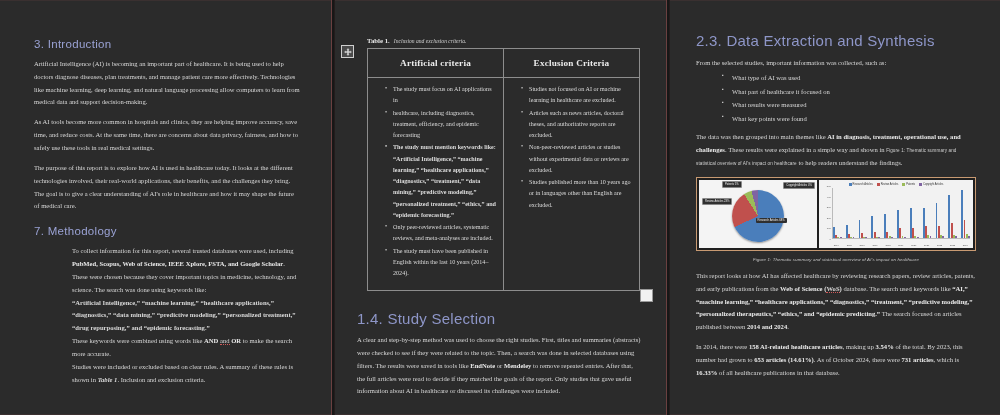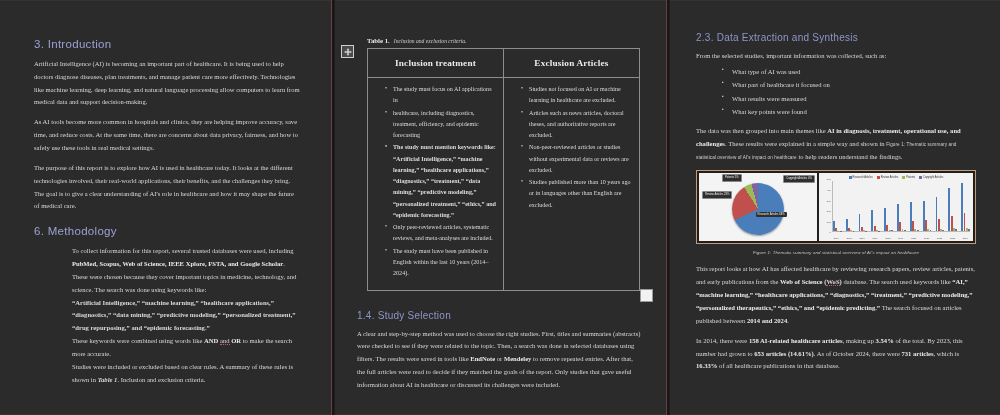--- a/index.html
+++ b/index.html
@@ -56,21 +56,21 @@
     color: #9aa2d4;
     font-size: 11.5px;
     letter-spacing: .3px;
     margin: 0 0 6px 0;
     line-height: 1.3;
   }
   h2.subsec {
     font-family: "Liberation Sans", sans-serif;
     font-weight: 400;
     color: #8e96c8;
-    font-size: 10px;
+    font-size: 15px;
     letter-spacing: .25px;
     margin: 10px 0 4px 0;
     line-height: 1.3;
   }
   p.body {
     color: #d8d8d8;
     font-size: 6.6px;
     line-height: 1.95;
     margin: 0 0 7px 0;
     text-align: left;
@@ -289,21 +289,21 @@
 
 <div id="app">
 
   <div class="page p1">
     <div class="page-inner">
       <h1 class="sec">3. Introduction</h1>
       <p class="body">Artificial Intelligence (AI) is becoming an important part of healthcare. It is being used to help doctors diagnose diseases, plan treatments, and manage patient care more effectively. Technologies like machine learning, deep learning, and natural language processing allow computers to learn from medical data and support decision-making.</p>
       <p class="body">As AI tools become more common in hospitals and clinics, they are helping improve accuracy, save time, and reduce costs. At the same time, there are concerns about data privacy, fairness, and how to safely use these tools in real medical settings.</p>
       <p class="body">The purpose of this report is to explore how AI is used in healthcare today. It looks at the different technologies involved, their real-world applications, their benefits, and the challenges they bring. The goal is to give a clear understanding of AI's role in healthcare and how it may shape the future of medical care.</p>
 
-      <h1 class="sec" style="margin-top:11px">6. Methodology</h1>
+      <h1 class="sec" style="margin-top:11px">7. Methodology</h1>
 
       <p class="body indent tight">
         <span>To collect information for this report, several trusted databases were used, including </span><span class="b">PubMed, Scopus, Web of Science, IEEE Xplore, FSTA, and Google Scholar</span><span>. These were chosen because they cover important topics in medicine, technology, and science. The search was done using keywords like:</span>
       </p>
       <p class="body indent tight b">“Artificial Intelligence,” “machine learning,” “healthcare applications,” “diagnostics,” “data mining,” “predictive modeling,” “personalized treatment,” “drug repurposing,” and “epidemic forecasting.”</p>
       <p class="body indent tight">
         <span>These keywords were combined using words like </span><span class="b">AND</span><span>&nbsp;</span><span class="spellerr">and</span><span>&nbsp;</span><span class="b">OR</span><span> to make the search more accurate.</span>
       </p>
       <p class="body indent tight">
         <span>Studies were included or excluded based on clear rules. A summary of these rules is shown in </span><span class="bi">Table 1</span><span>. Inclusion and exclusion criteria.</span>
@@ -322,22 +322,22 @@
 
     <div class="page-inner">
       <div class="table-caption-row">
         <span class="table-caption b">Table 1.</span>
         <span class="table-caption i" style="font-size:5.6px;color:#d0d0d0">Inclusion and exclusion criteria.</span>
       </div>
 
       <table class="crit">
         <thead>
           <tr>
-            <th>Inclusion treatment</th>
-            <th>Exclusion Articles</th>
+            <th>Artificial criteria</th>
+            <th>Exclusion Criteria</th>
           </tr>
         </thead>
         <tbody>
           <tr>
             <td>
               <ul>
                 <li>The study must focus on AI applications in</li>
                 <li>healthcare, including diagnostics, treatment, efficiency, and epidemic forecasting</li>
                 <li class="b">The study must mention keywords like: “Artificial Intelligence,” “machine learning,” “healthcare applications,” “diagnostics,” “treatment,” “data mining,” “predictive modeling,” “personalized treatment,” “ethics,” and “epidemic forecasting.”</li>
                 <li>Only peer-reviewed articles, systematic reviews, and meta-analyses are included.</li>

